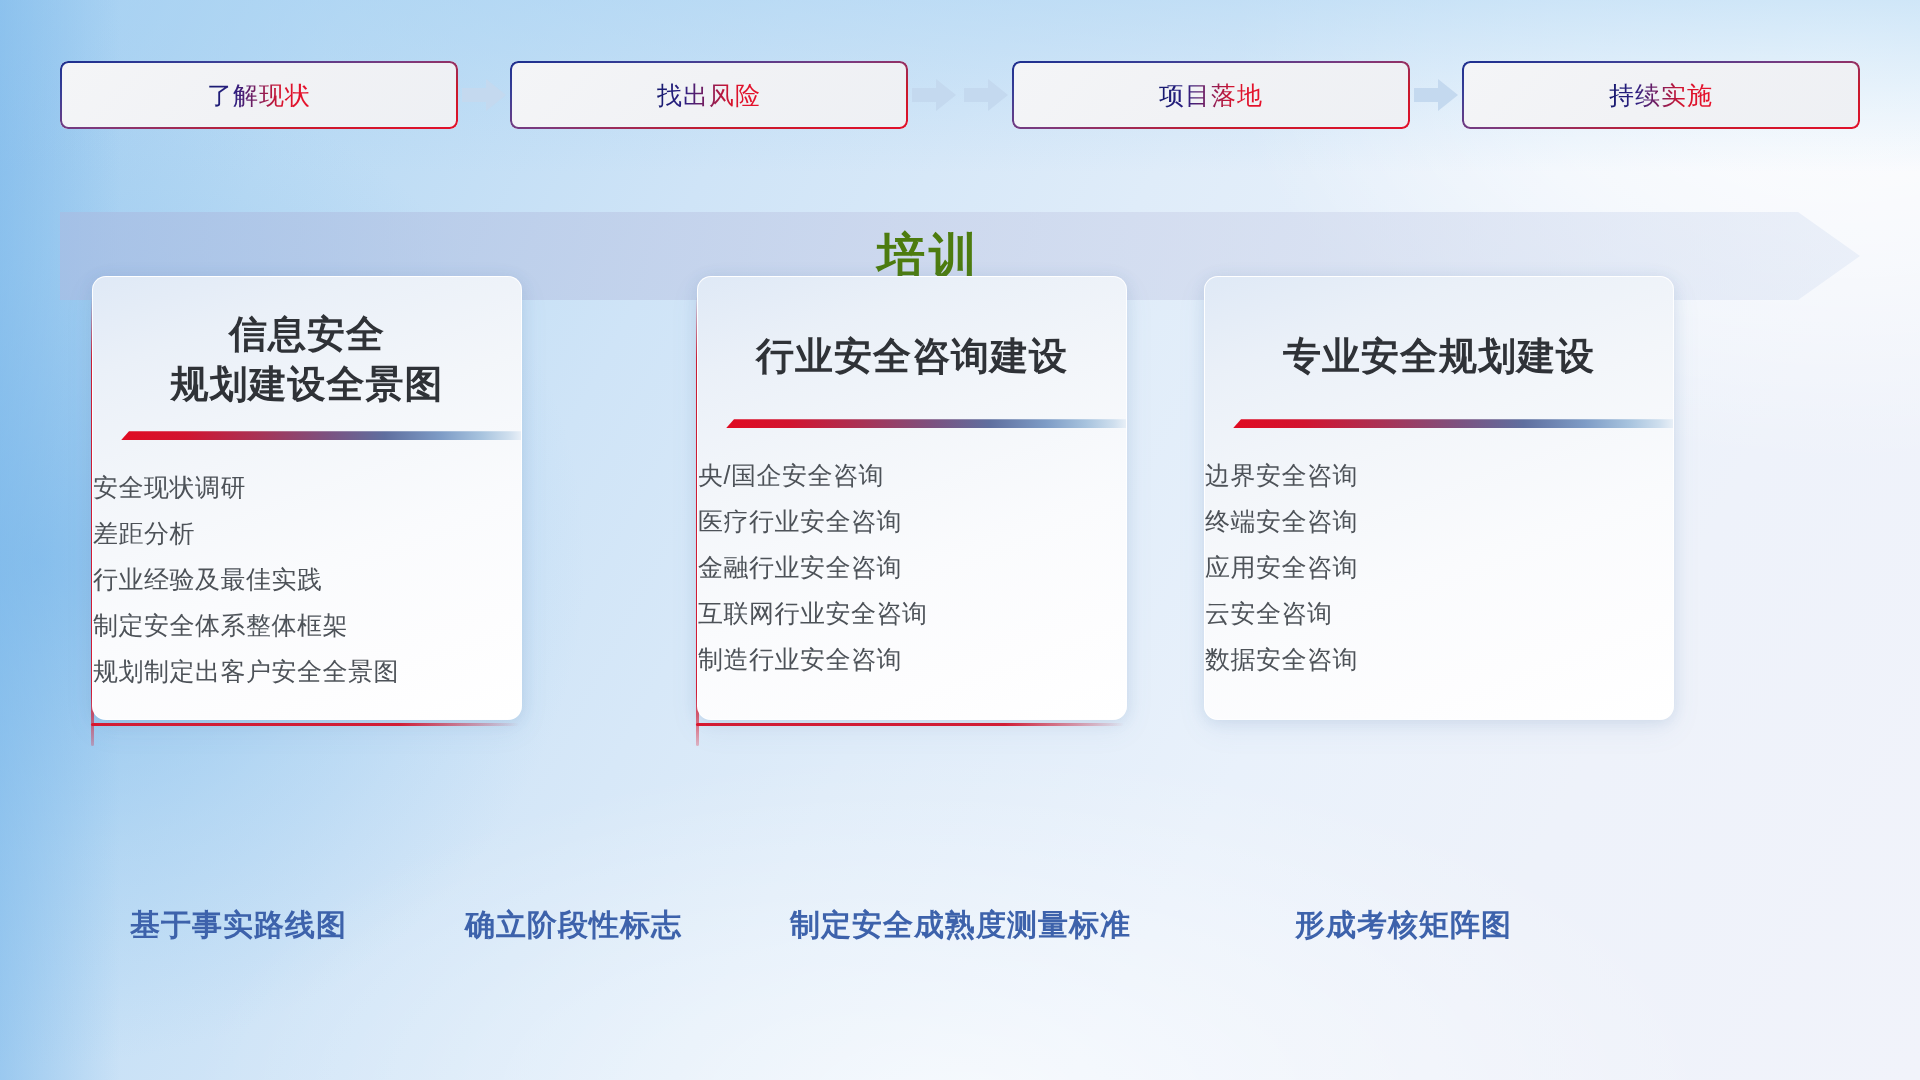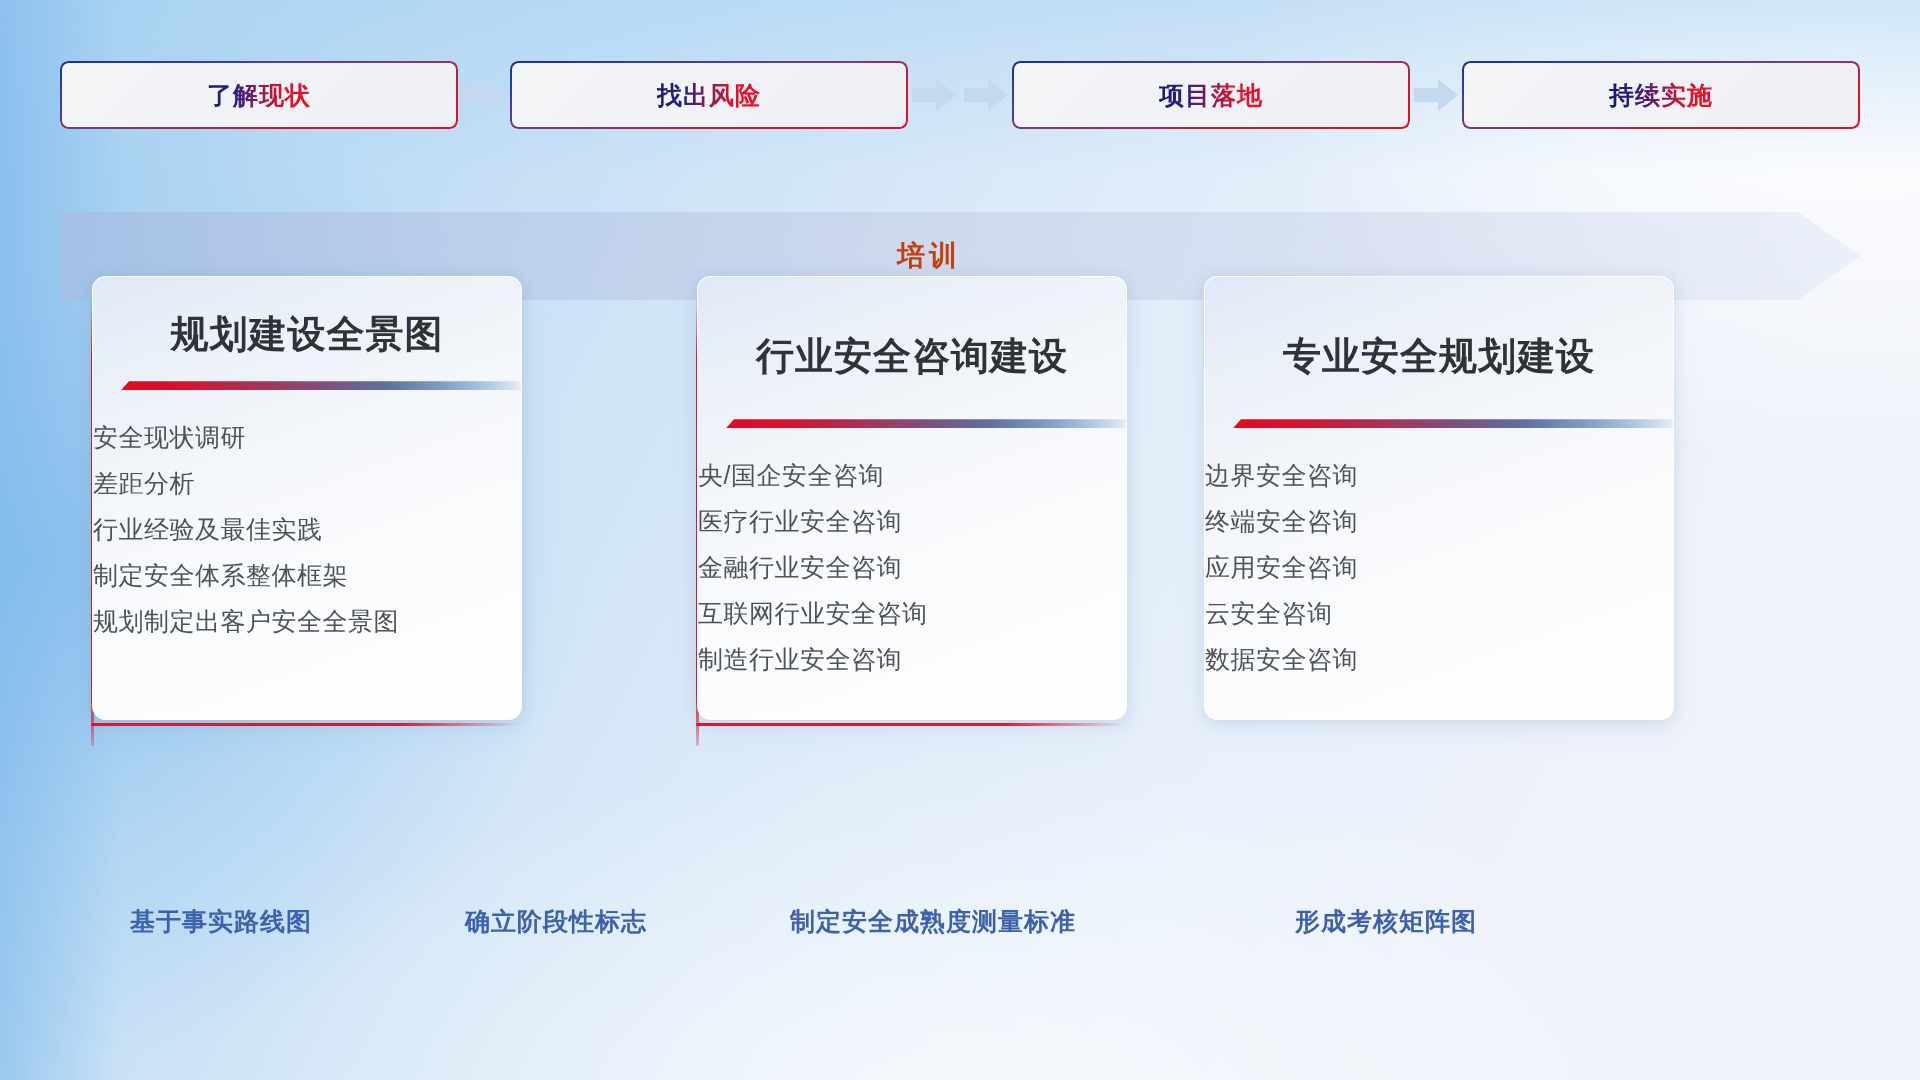--- a/index.html
+++ b/index.html
@@ -33,21 +33,21 @@
     padding:2px;
   }
   .step::before{
     content:"";position:absolute;inset:0;border-radius:8px;padding:1.6px;
     background:linear-gradient(168deg,#1d2f8f 0%,#3a3f96 22%,#7b3a7e 48%,#c61a2c 72%,#e2102a 100%);
     -webkit-mask:linear-gradient(#000 0 0) content-box,linear-gradient(#000 0 0);
     -webkit-mask-composite:xor;mask-composite:exclude;
     pointer-events:none;
   }
   .step-label{
-    position:relative;font-size:25px;font-weight:700;letter-spacing:1px;
+    position:relative;font-size:25px;font-weight:400;letter-spacing:1px;
     background:linear-gradient(90deg,#161a6e 0%,#2b1f82 26%,#8c1d55 52%,#d9132c 72%,#e8112b 100%);
     -webkit-background-clip:text;background-clip:text;color:transparent;
     -webkit-text-fill-color:transparent;
   }
   .arrow-sep{
     flex:0 0 52px;height:34px;display:flex;align-items:center;justify-content:center;
   }
   .arrow-sep svg{display:block;}
 
   
@@ -55,21 +55,21 @@
   #banner .shape{
     position:absolute;inset:0;
     background:linear-gradient(98deg, rgba(166,190,228,.80) 0%, rgba(184,201,231,.76) 22%, rgba(200,210,234,.72) 46%, rgba(209,217,237,.66) 68%, rgba(214,223,241,.55) 86%, rgba(216,226,243,.42) 100%);
     -webkit-clip-path:polygon(0 0, calc(100% - 62px) 0, 100% 50%, calc(100% - 62px) 100%, 0 100%);
     clip-path:polygon(0 0, calc(100% - 62px) 0, 100% 50%, calc(100% - 62px) 100%, 0 100%);
   }
   #banner .title{
     position:absolute;left:0;right:0;top:0;bottom:0;
     display:flex;align-items:center;justify-content:center;
     padding-right:62px;
-    font-size:28px;font-weight:700;color:#c2410c;letter-spacing:4px;
+    font-size:48px;font-weight:700;color:#4d7c0f;letter-spacing:4px;
   }
 
   
   #cards{position:absolute;left:92px;top:276px;width:1760px;height:442px;z-index:6;
          display:flex;align-items:flex-start;}
   .card-wrap{position:relative;}
   .card-wrap.c1{width:428px;height:442px;}
   .card-wrap.c2{width:428px;height:442px;margin-left:177px;}
   .card-wrap.c3{width:468px;height:442px;margin-left:79px;}
 
@@ -100,21 +100,21 @@
     position:absolute;left:28px;right:0;top:4px;height:9px;
     background:linear-gradient(90deg,#e00b22 0%,#d21430 16%,#a93255 34%,#7b5281 52%,#5f6f9f 66%,#7e9cc6 80%,#a7c3de 90%,#cfdfee 97%,#e8eff7 100%);
     -webkit-clip-path:polygon(8px 0, 100% 0, 100% 70%, 100% 100%, 0 100%);
     clip-path:polygon(8px 0, 100% 0, 100% 70%, 100% 100%, 0 100%);
   }
   .card-list{margin-top:22px;width:100%;display:flex;flex-direction:column;align-items:flex-start;}
   .card-list-item{font-size:25px;color:#4d5258;line-height:1;padding:10px 0 11px;letter-spacing:.5px;}
 
   
   #captions{position:absolute;left:0;top:905px;width:1920px;height:50px;z-index:6;}
-  .caption{position:absolute;top:0;font-size:25px;font-weight:700;color:#3d62ab;letter-spacing:1px;white-space:nowrap;}
+  .caption{position:absolute;top:0;font-size:30px;font-weight:700;color:#3d62ab;letter-spacing:1px;white-space:nowrap;}
 </style>
 </head>
 <body>
 
 <div id="bg">
   <div class="bg-l1"></div>
   <div class="bg-l3"></div>
   <div class="bg-l2"></div>
   <div class="bg-l4"></div>
   <div class="bg-l5"></div>
@@ -166,20 +166,21 @@
   <div class="title">培训</div>
 </div>
 
 <div id="cards">
 
   <div class="card-wrap c1">
     <div class="redline"></div>
     <div class="redline bottom"></div>
     <div class="card">
       <div class="card-title two">
+        <div>信息安全</div>
         <div>规划建设全景图</div>
       </div>
       <div class="divider-wrap">
         <div class="divider"></div>
       </div>
       <div class="card-list">
         <div class="card-list-item">安全现状调研</div>
         <div class="card-list-item">差距分析</div>
         <div class="card-list-item">行业经验及最佳实践</div>
         <div class="card-list-item">制定安全体系整体框架</div>

